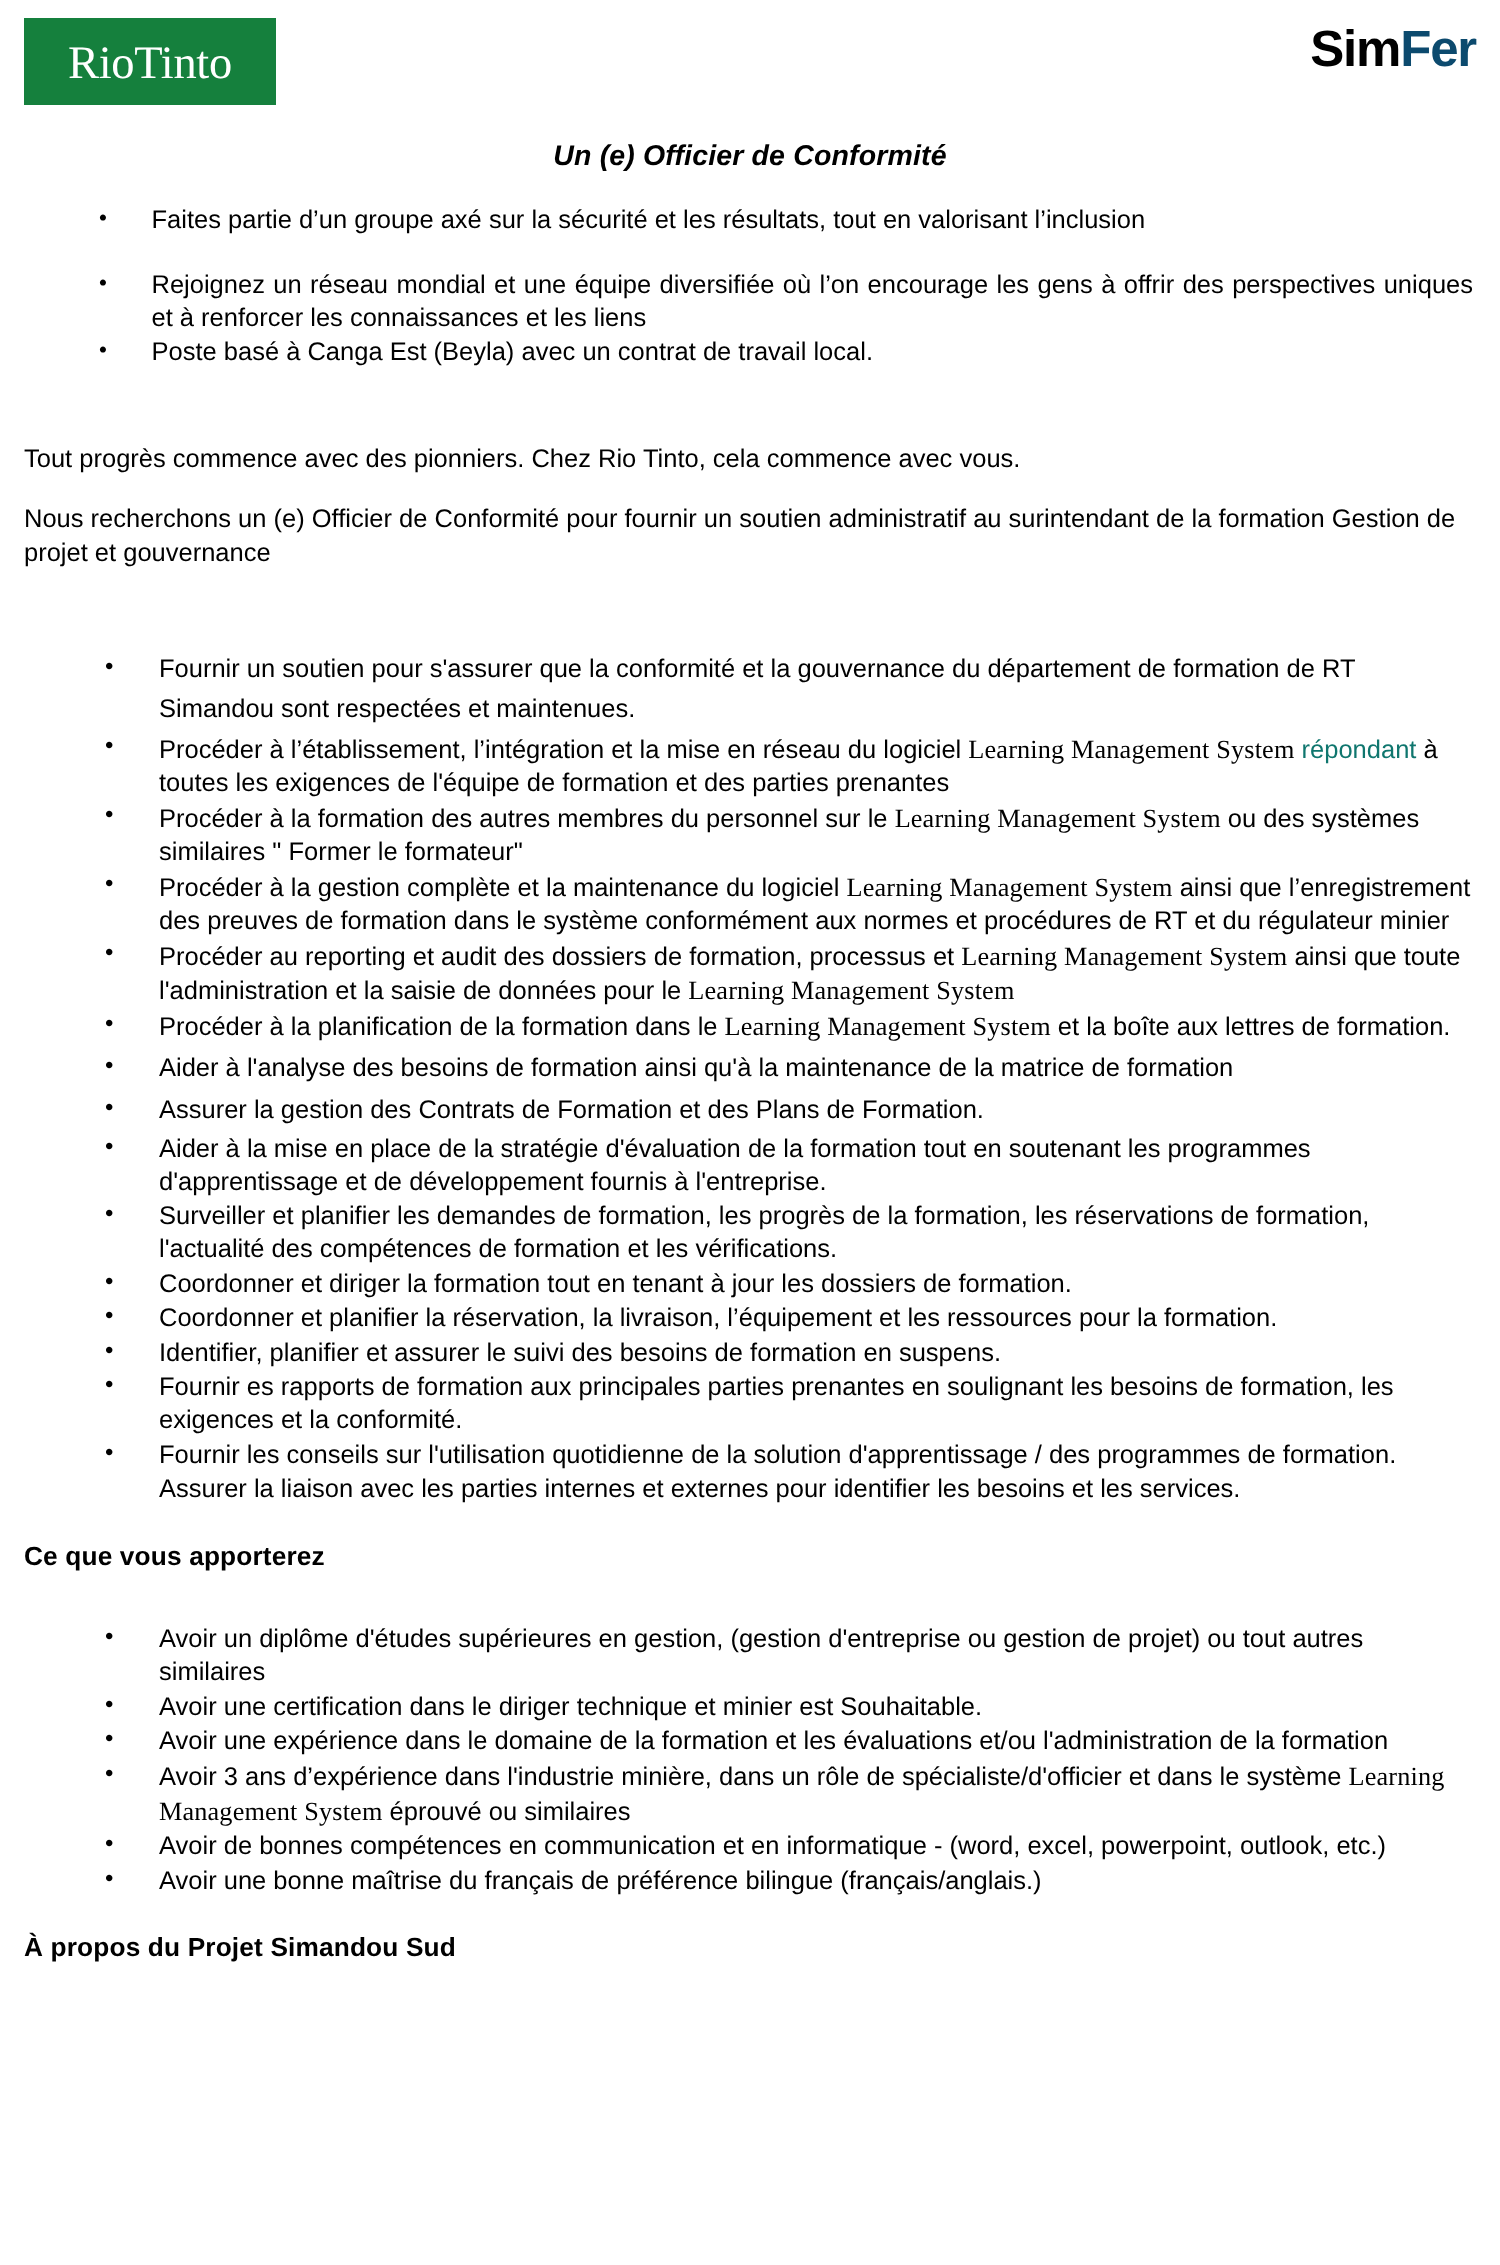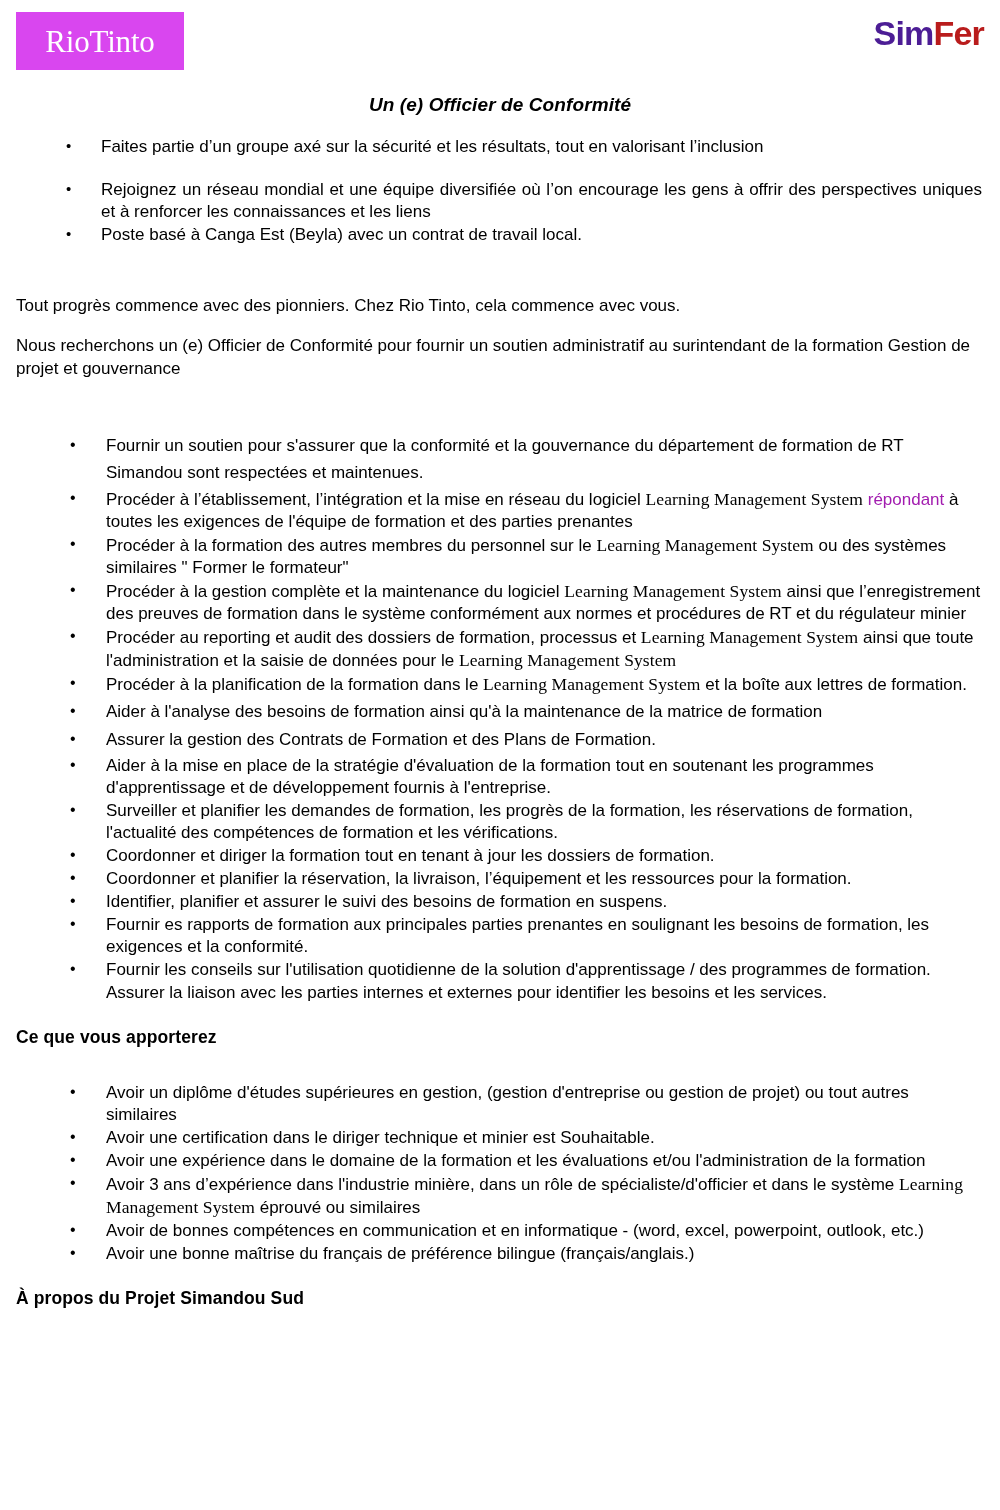--- a/index.html
+++ b/index.html
@@ -27,21 +27,21 @@
   .header {
     position: relative;
     height: 86px;
   }
   .rt-logo {
     position: absolute;
     left: 0px;
     top: 12px;
     width: 168px;
     height: 58px;
-    background: #d946ef;
+    background: #15803d;
     display: flex;
     align-items: center;
     justify-content: center;
   }
   .rt-logo-text {
     font-family: "Liberation Serif", serif;
     color: #ffffff;
     font-size: 31px;
     font-weight: 400;
     letter-spacing: -0.2px;
@@ -52,22 +52,22 @@
     position: absolute;
     right: 0px;
     top: 16px;
     font-family: "Liberation Sans", sans-serif;
     font-size: 34px;
     font-weight: bold;
     letter-spacing: -0.8px;
     line-height: 1;
     white-space: nowrap;
   }
-  .simfer-sim { color: #4c1d95; }
-  .simfer-fer { color: #b91c1c; }
+  .simfer-sim { color: #000000; }
+  .simfer-fer { color: #0c4a6e; }
 
   
   .doc-title {
     text-align: center;
     font-size: 19px;
     font-weight: bold;
     margin: 8px 0 0 0;
     letter-spacing: 0.1px;
     font-style: italic;
   }
@@ -135,21 +135,21 @@
     left: 54px;
     font-size: 16px;
   }
 
   
   .lms {
     font-family: "Liberation Serif", serif;
     font-size: 17.5px;
     letter-spacing: 0.1px;
   }
-  .muted { color: #a21caf; }
+  .muted { color: #0f766e; }
   .sp-18 { height: 18px; }
   .sp-20 { height: 20px; }
   .sp-22 { height: 22px; }
   .sp-26 { height: 26px; }
   .sp-30 { height: 30px; }
   .sp-34 { height: 34px; }
 </style>
 </head>
 <body>
 

